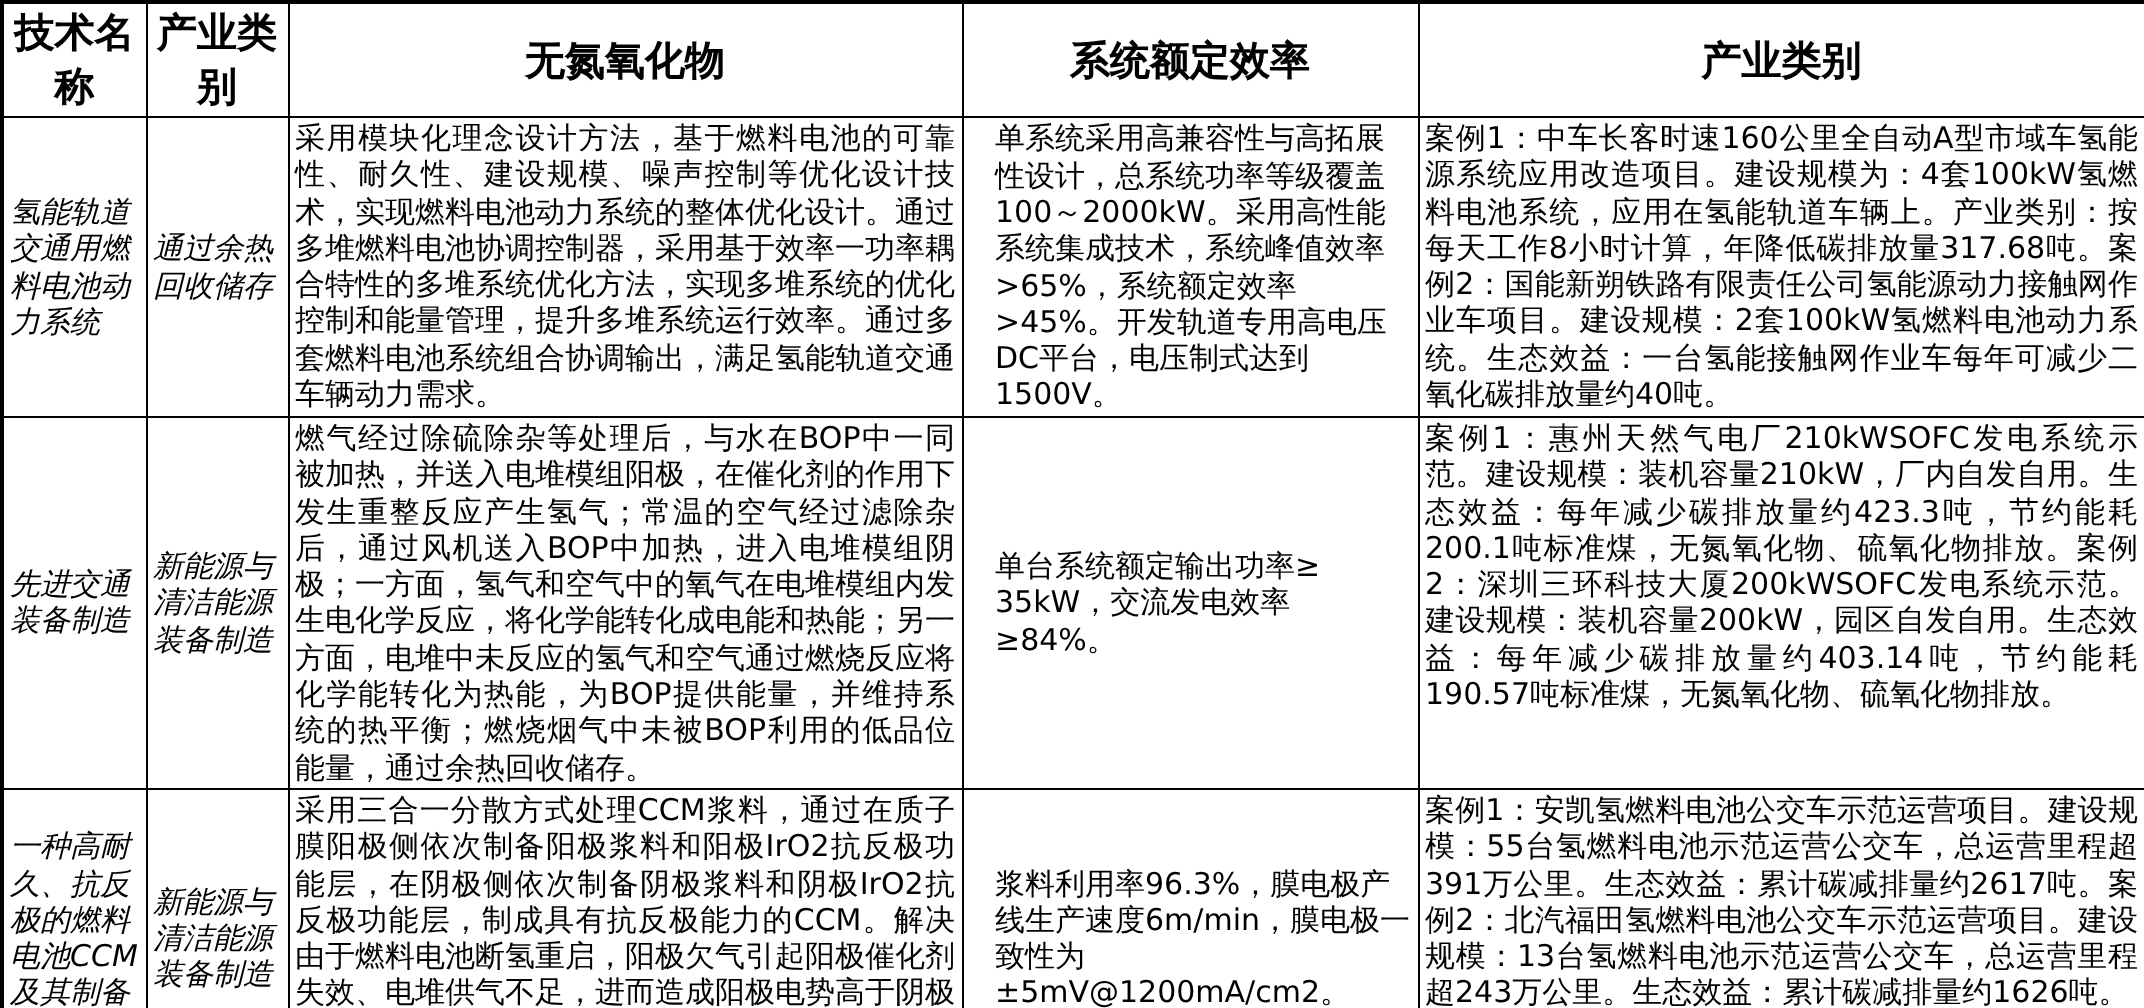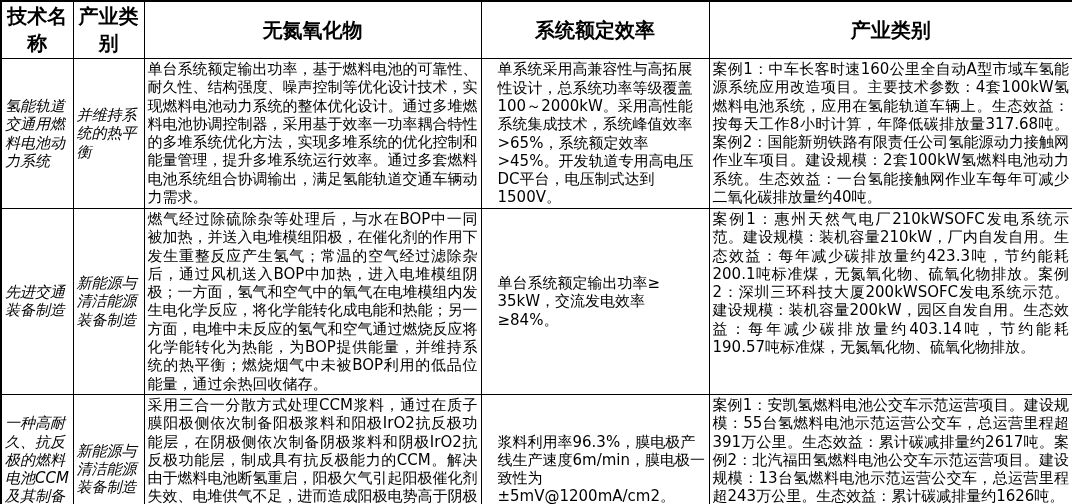--- a/index.html
+++ b/index.html
@@ -69,24 +69,24 @@
       <th>技术名称</th>
       <th>产业类别</th>
       <th>无氮氧化物</th>
       <th>系统额定效率</th>
       <th>产业类别</th>
     </tr>
   </thead>
   <tbody>
     <tr class="row-1">
       <td class="cell-name">氢能轨道交通用燃料电池动力系统</td>
-      <td class="cell-category">并维持系统的热平衡</td>
-      <td class="cell-process">单台系统额定输出功率，基于燃料电池的可靠性、耐久性、结构强度、噪声控制等优化设计技术，实现燃料电池动力系统的整体优化设计。通过多堆燃料电池协调控制器，采用基于效率一功率耦合特性的多堆系统优化方法，实现多堆系统的优化控制和能量管理，提升多堆系统运行效率。通过多套燃料电池系统组合协调输出，满足氢能轨道交通车辆动力需求。</td>
+      <td class="cell-category">通过余热回收储存</td>
+      <td class="cell-process">采用模块化理念设计方法，基于燃料电池的可靠性、耐久性、建设规模、噪声控制等优化设计技术，实现燃料电池动力系统的整体优化设计。通过多堆燃料电池协调控制器，采用基于效率一功率耦合特性的多堆系统优化方法，实现多堆系统的优化控制和能量管理，提升多堆系统运行效率。通过多套燃料电池系统组合协调输出，满足氢能轨道交通车辆动力需求。</td>
       <td class="cell-params">单系统采用高兼容性与高拓展性设计，总系统功率等级覆盖100～2000kW。采用高性能系统集成技术，系统峰值效率&gt;65%，系统额定效率&gt;45%。开发轨道专用高电压DC平台，电压制式达到1500V。</td>
-      <td class="cell-cases">案例1：中车长客时速160公里全自动A型市域车氢能源系统应用改造项目。主要技术参数：4套100kW氢燃料电池系统，应用在氢能轨道车辆上。生态效益：按每天工作8小时计算，年降低碳排放量317.68吨。案例2：国能新朔铁路有限责任公司氢能源动力接触网作业车项目。建设规模：2套100kW氢燃料电池动力系统。生态效益：一台氢能接触网作业车每年可减少二氧化碳排放量约40吨。</td>
+      <td class="cell-cases">案例1：中车长客时速160公里全自动A型市域车氢能源系统应用改造项目。建设规模为：4套100kW氢燃料电池系统，应用在氢能轨道车辆上。产业类别：按每天工作8小时计算，年降低碳排放量317.68吨。案例2：国能新朔铁路有限责任公司氢能源动力接触网作业车项目。建设规模：2套100kW氢燃料电池动力系统。生态效益：一台氢能接触网作业车每年可减少二氧化碳排放量约40吨。</td>
     </tr>
     <tr class="row-2">
       <td class="cell-name">先进交通装备制造</td>
       <td class="cell-category">新能源与清洁能源装备制造</td>
       <td class="cell-process">燃气经过除硫除杂等处理后，与水在BOP中一同被加热，并送入电堆模组阳极，在催化剂的作用下发生重整反应产生氢气；常温的空气经过滤除杂后，通过风机送入BOP中加热，进入电堆模组阴极；一方面，氢气和空气中的氧气在电堆模组内发生电化学反应，将化学能转化成电能和热能；另一方面，电堆中未反应的氢气和空气通过燃烧反应将化学能转化为热能，为BOP提供能量，并维持系统的热平衡；燃烧烟气中未被BOP利用的低品位能量，通过余热回收储存。</td>
       <td class="cell-params">单台系统额定输出功率≥ 35kW，交流发电效率≥84%。</td>
       <td class="cell-cases">案例1：惠州天然气电厂210kWSOFC发电系统示范。建设规模：装机容量210kW，厂内自发自用。生态效益：每年减少碳排放量约423.3吨，节约能耗200.1吨标准煤，无氮氧化物、硫氧化物排放。案例2：深圳三环科技大厦200kWSOFC发电系统示范。建设规模：装机容量200kW，园区自发自用。生态效益：每年减少碳排放量约403.14吨，节约能耗190.57吨标准煤，无氮氧化物、硫氧化物排放。</td>
     </tr>
     <tr class="row-3">
       <td class="cell-name">一种高耐久、抗反极的燃料电池CCM及其制备方法</td>

